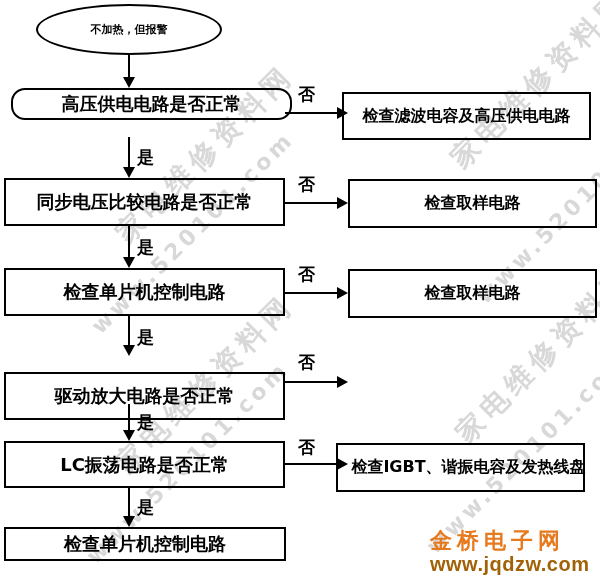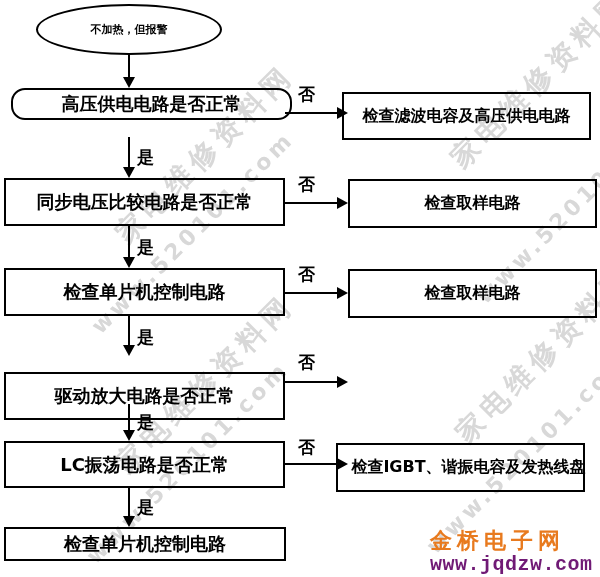--- a/index.html
+++ b/index.html
@@ -37,22 +37,22 @@
   .head-right{
     position:absolute;z-index:1;width:0;height:0;
     border-top:6px solid transparent;border-bottom:6px solid transparent;
     border-left:11px solid #000;
   }
   .lbl{position:absolute;z-index:2;font-weight:bold;font-size:17px;}
   
   .footer{position:absolute;z-index:2;left:430px;top:528px;width:160px;text-align:left;}
   .site-name{font-size:22px;font-weight:bold;letter-spacing:5px;line-height:26px;}
   .site-url{
-    font-family:Liberation Mono, monospace;
-    font-size:20px;font-weight:bold;color:#701a75;line-height:21px;letter-spacing:0.5px;
+    font-family:Liberation Sans, sans-serif;
+    font-size:20px;font-weight:bold;color:#a16207;line-height:21px;letter-spacing:0.5px;
   }
 </style>
 </head>
 <body>
 
 <div class="canvas">
 
   <div class="wm wm-cn" style="left:86px;top:135px;">家电维修资料网</div>
   <div class="wm wm-url" style="left:55px;top:220px;">www.520101.com</div>
   <div class="wm wm-cn" style="left:421px;top:60px;">家电维修资料网</div>

